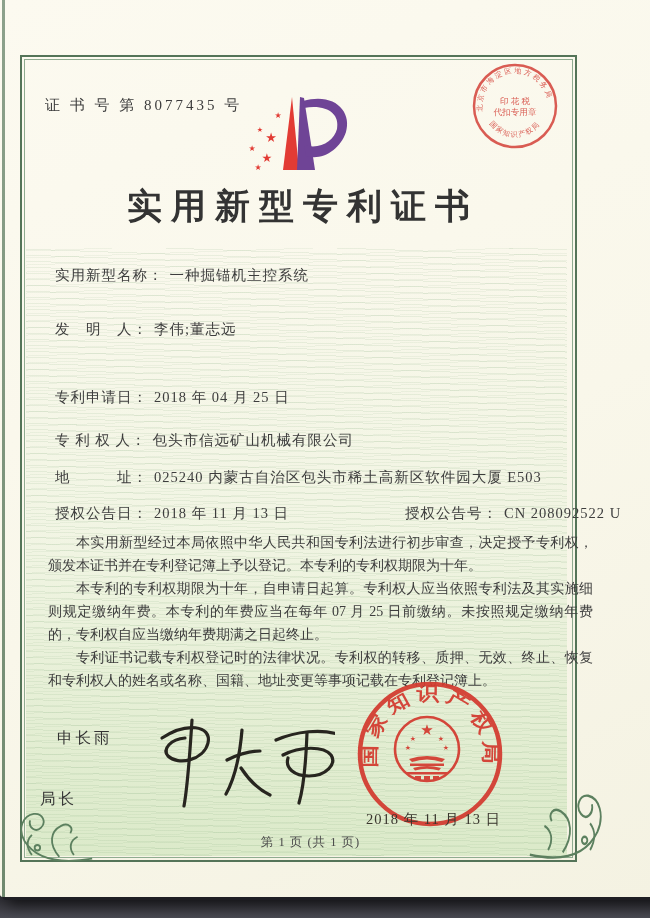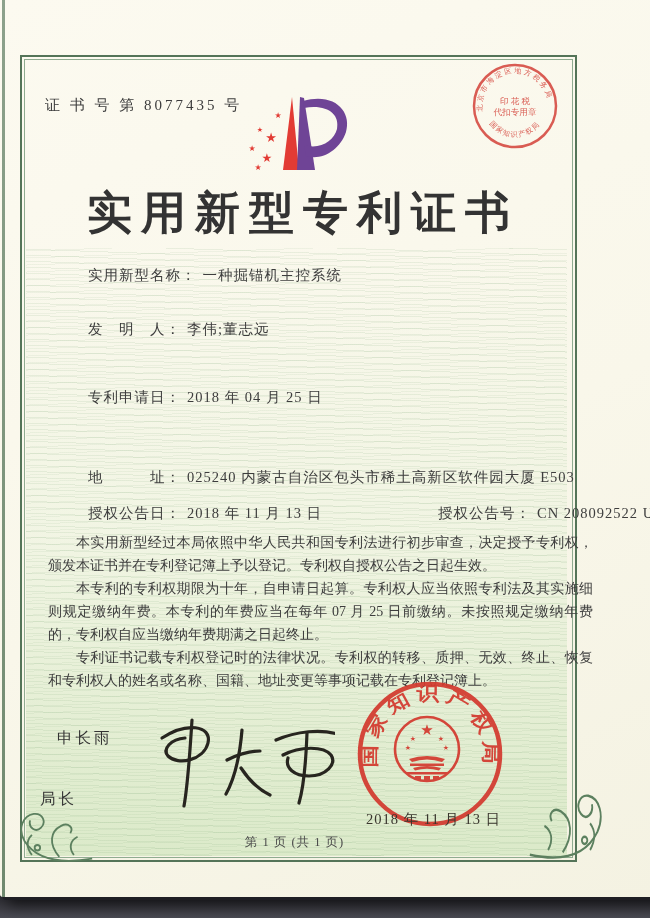--- a/index.html
+++ b/index.html
@@ -29,30 +29,30 @@
   
   .guilloche{position:absolute;left:26px;top:248px;width:541px;height:608px;
     background-image:
       repeating-linear-gradient(2deg,  rgba(116,162,112,.13) 0 1px, rgba(0,0,0,0) 1px 6px),
       repeating-linear-gradient(-2deg, rgba(116,162,112,.09) 0 1px, rgba(0,0,0,0) 1px 7px),
       linear-gradient(to bottom, rgba(229,241,216,0) 0%, rgba(229,241,216,.40) 48%, rgba(217,233,199,.92) 100%);
     pointer-events:none;}
   
   .cert-number{position:absolute;left:45px;top:96px;font-size:15px;letter-spacing:3px;color:#3c3c3c;}
   .title{position:absolute;left:20px;top:183px;width:557px;text-align:center;
-    font-size:45px;font-weight:600;letter-spacing:9px;padding-left:9px;box-sizing:border-box;color:#333;}
-  .field-row{position:absolute;left:55px;font-size:14.5px;color:#3d3d3d;letter-spacing:1px;white-space:nowrap;margin-left:33px;}
+    font-size:35px;font-weight:600;letter-spacing:9px;padding-left:9px;box-sizing:border-box;color:#333;}
+  .field-row{position:absolute;left:55px;font-size:14.5px;color:#3d3d3d;letter-spacing:1px;white-space:nowrap;}
   .field-row .lbl{margin-right:6px;}
   .field-sub{position:absolute;left:350px;top:0;}
   .body-text{position:absolute;left:48px;top:531px;width:545px;}
   .body-text p{margin:0;font-size:14px;line-height:23px;text-align:justify;
     text-indent:2em;color:#3d3d3d;}
   .officer-title{position:absolute;left:40px;top:741px;font-size:15.5px;letter-spacing:3px;color:#333;margin-top:48px;}
   .officer-name{position:absolute;left:57px;top:728px;font-size:15.5px;letter-spacing:3px;color:#333;}
-  .footer-page{position:absolute;left:16px;top:834px;width:557px;text-align:center;
+  .footer-page{position:absolute;left:32px;top:834px;width:557px;text-align:center;
     font-size:12.5px;letter-spacing:1px;color:#4a4a4a;}
   .seal-date{position:absolute;left:366px;top:810px;font-size:14.5px;letter-spacing:1px;color:#3a362e;z-index:6;}
   
   .logo{position:absolute;left:240px;top:85px;width:150px;height:125px;}
   .tax-stamp{position:absolute;left:471px;top:62px;width:88px;height:88px;opacity:.88;}
   .signature{position:absolute;left:140px;top:710px;width:195px;height:100px;}
   .big-seal{position:absolute;left:352px;top:676px;width:156px;height:156px;opacity:.93;z-index:5;}
   .flourish{width:84px;height:84px;}
   .flourish-left{position:absolute;left:10px;top:782px;}
   .flourish-right{position:absolute;left:528px;top:756px;height:106px;transform:scaleX(-1);}
@@ -111,32 +111,35 @@
 
   <div class="field-row" style="top:266px">
     <span class="lbl">实用新型名称：</span><span>一种掘锚机主控系统</span>
   </div>
   <div class="field-row" style="top:320px">
     <span class="lbl">发　明　人：</span><span>李伟;董志远</span>
   </div>
   <div class="field-row" style="top:388px">
     <span class="lbl">专利申请日：</span><span>2018 年 04 月 25 日</span>
   </div>
+  <div class="field-row" style="top:431px">
+    <span class="lbl">专 利 权 人：</span><span>包头市信远矿山机械有限公司</span>
+  </div>
   <div class="field-row" style="top:468px">
     <span class="lbl">地　　　址：</span><span>025240  内蒙古自治区包头市稀土高新区软件园大厦 E503</span>
   </div>
   <div class="field-row" style="top:504px;width:520px">
     <span class="lbl">授权公告日：</span><span>2018 年 11 月 13 日</span>
     <span class="field-sub">
       <span class="lbl">授权公告号：</span><span>CN 208092522 U</span>
     </span>
   </div>
 
   <div class="body-text">
-    <p>本实用新型经过本局依照中华人民共和国专利法进行初步审查，决定授予专利权，颁发本证书并在专利登记簿上予以登记。专利权自授权公告之日起生效。</p>
+    <p>本实用新型经过本局依照中华人民共和国专利法进行初步审查，决定授予专利权，颁发本证书并在专利登记簿上予以登记。本专利的专利权期限为十年。</p>
     <p>本专利的专利权期限为十年，自申请日起算。专利权人应当依照专利法及其实施细则规定缴纳年费。本专利的年费应当在每年 07 月 25 日前缴纳。未按照规定缴纳年费的，专利权自应当缴纳年费期满之日起终止。</p>
     <p>专利证书记载专利权登记时的法律状况。专利权的转移、质押、无效、终止、恢复和专利权人的姓名或名称、国籍、地址变更等事项记载在专利登记簿上。</p>
   </div>
 
   <div class="officer-title">局长</div>
   <div class="officer-name">申长雨</div>
 
   <div class="signature">
     <svg viewBox="0 0 195 100" width="195" height="100" fill="none" stroke="#27251f" stroke-width="3.2" stroke-linecap="round">
       <path d="M22,28 C46,12 72,15 68,33 C64,50 38,56 28,46 C22,39 31,29 45,28"></path>

